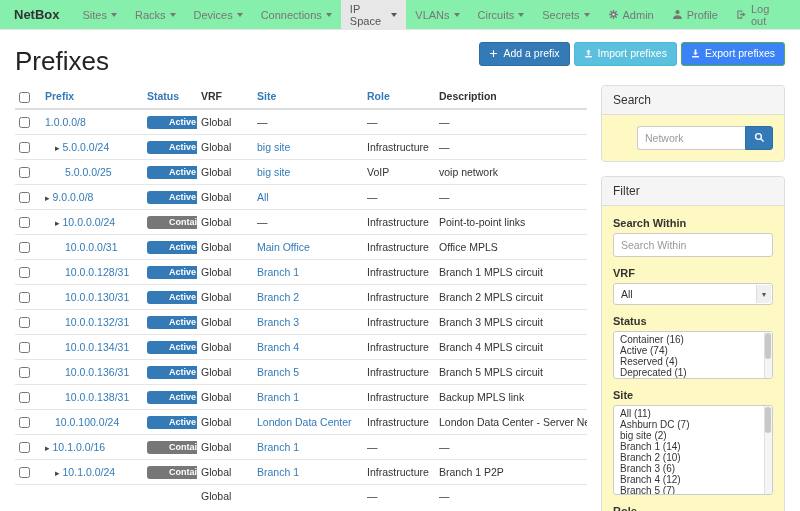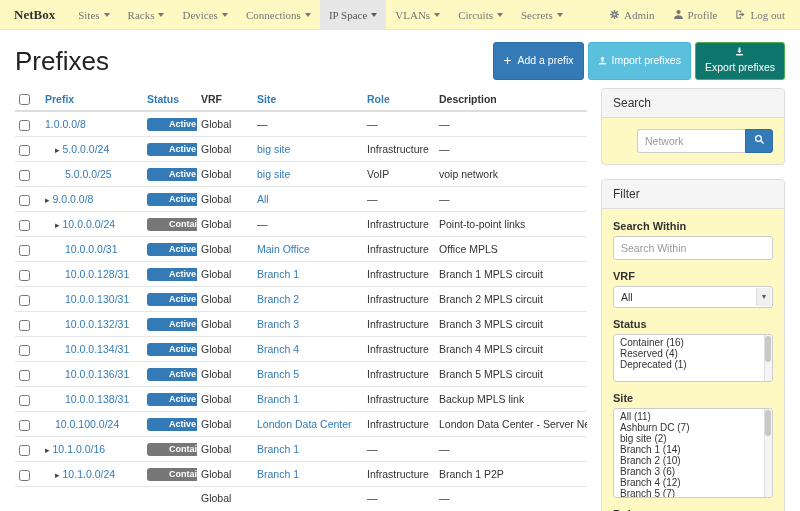--- a/index.html
+++ b/index.html
@@ -1,39 +1,39 @@
 <!DOCTYPE html>
 <html><head>
 <meta charset="utf-8">
 <style>
   * { box-sizing: border-box; margin: 0; padding: 0; }
   html, body { width: 800px; height: 511px; overflow: hidden; }
   body { font-family: "Liberation Sans", "DejaVu Sans", sans-serif; font-size: 12px; color: #333; background: #fff; }
   input, button { font-family: inherit; }
 
   
-  .navbar { height: 30px; background: #fef9c3; border-bottom: 1px solid #e7e7e7; display: flex; align-items: stretch; font-family: Liberation Serif, serif; }
+  .navbar { height: 30px; background: #86efac; border-bottom: 1px solid #e7e7e7; display: flex; align-items: stretch; }
   .brand { display: flex; align-items: center; padding: 0 14px; font-size: 13px; font-weight: bold; color: #333; text-decoration: none; cursor: pointer; }
   .nav-left, .nav-right { display: flex; align-items: stretch; }
   .nav-right { margin-left: auto; padding-right: 6px; justify-content: flex-end; }
   .nav-item { display: flex; align-items: center; gap: 4px; padding: 0 9px; font-size: 11px; color: #777; text-decoration: none; cursor: pointer; }
   .nav-item.active { background: #e7e7e7; color: #555; }
   .caret { width: 0; height: 0; border-left: 3px solid transparent; border-right: 3px solid transparent; border-top: 4px solid currentColor; display: inline-block; }
   .nav-icon { display: inline-flex; width: 11px; height: 11px; }
   .nav-icon svg { width: 11px; height: 11px; fill: #777; }
 
   
   .content { padding: 6px 15px 0 15px; }
   .header-row { display: flex; align-items: flex-start; justify-content: space-between; margin: 4px 0 8px 0; }
   h1.page-title { font-size: 26px; font-weight: 400; color: #222; margin-top: 6px; letter-spacing: 0; }
   .actions { display: flex; gap: 4px; margin-top: 2px; }
   .btn { display: inline-flex; align-items: center; gap: 5px; font-size: 10.5px; padding: 4px 9px; border-radius: 3px; color: #fff; border: 1px solid transparent; cursor: pointer; line-height: 1.3; }
   .btn-primary { background: #337ab7; border-color: #2e6da4; }
   .btn-info { background: #5bc0de; border-color: #46b8da; }
-  .btn-success { background: #0f766e; border-color: #4cae4c; flex-direction: column; }
+  .btn-success { background: #3b82f6; border-color: #4cae4c; }
   .btn-icon { display: inline-flex; }
   .btn-icon svg { width: 9px; height: 9px; fill: #fff; }
 
   .columns { display: flex; gap: 14px; }
   .main { flex: 1; min-width: 0; }
   .side { width: 184px; flex: none; }
 
   
   table.prefix-table { width: 100%; border-collapse: collapse; font-size: 10.5px; table-layout: fixed; }
   .prefix-table th { text-align: left; padding: 5px 4px; border-bottom: 2px solid #ddd; font-size: 10.5px; color: #333; white-space: nowrap; }
@@ -360,20 +360,21 @@
                     <path d="M9.8 9.8L14 14"></path>
                   </svg></span>
               </button>
           </div>
         </div>
       </div>
       <div class="panel">
         <div class="panel-heading">Filter</div>
         <div class="panel-body"><div class="f-label">Search Within</div><input class="f-input" placeholder="Search Within" style=""><div class="f-label">VRF</div><div class="f-select">All<span class="sel-caret">▾</span></div><div class="f-label">Status</div><div class="listbox lb-status">
               <div class="opt">Container (16)</div>
+              <div class="opt">Active (74)</div>
               <div class="opt">Reserved (4)</div>
               <div class="opt">Deprecated (1)</div>
               <div class="sb-track">
                 <div class="sb-thumb"></div>
               </div>
             </div><div class="f-label">Site</div><div class="listbox lb-site">
               <div class="opt">All (11)</div>
               <div class="opt">Ashburn DC (7)</div>
               <div class="opt">big site (2)</div>
               <div class="opt">Branch 1 (14)</div>

